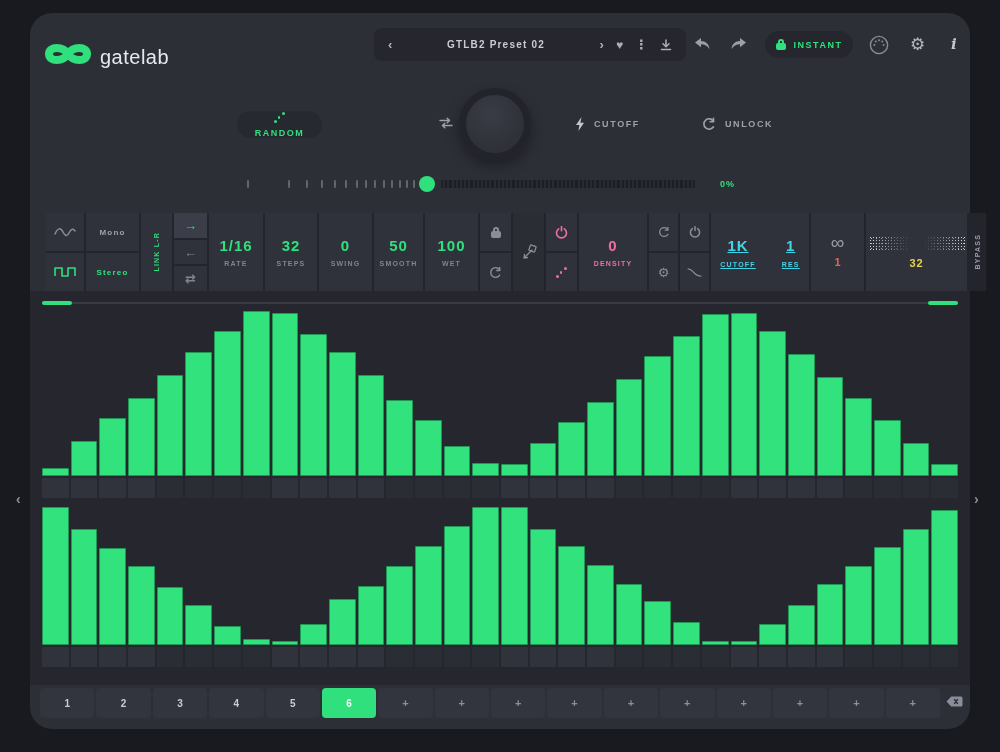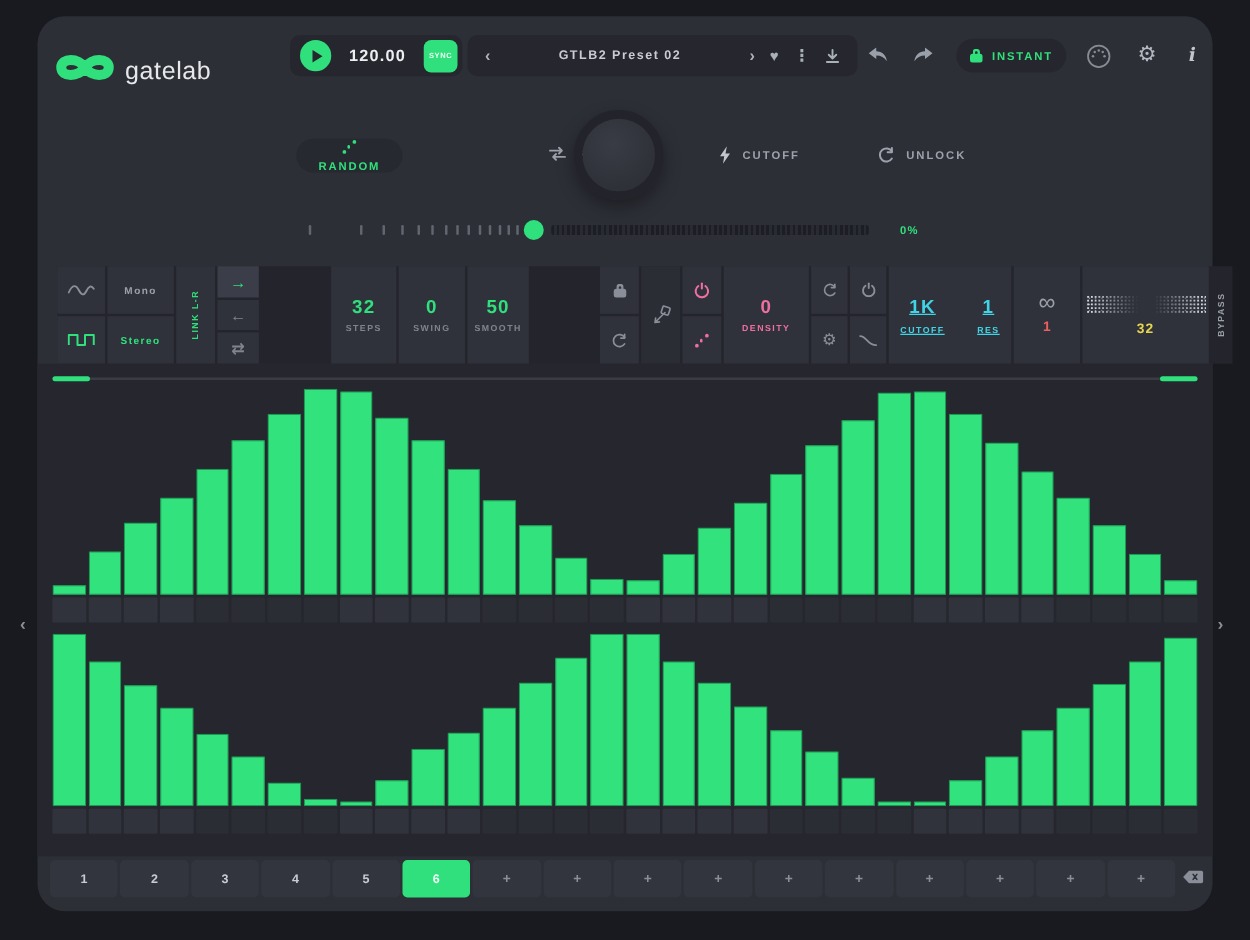--- a/index.html
+++ b/index.html
@@ -132,27 +132,20 @@
 
   <div id="panel">
 
     <div class="abs brand-logo">
       <svg width="52" height="26" viewBox="0 0 52 24">
         <path d="M26 12 C21 4 7 4 7 12 C7 20 21 20 26 12 C31 4 45 4 45 12 C45 20 31 20 26 12" fill="none" stroke="#2fe07c" stroke-width="8" stroke-linecap="round" stroke-linejoin="round"></path>
       </svg>
     </div>
     <div class="abs brand-name">gatelab</div>
 
-    <div class="abs pill" id="transport">
-      <div class="playbtn">
-          <div class="tri"></div>
-        </div>
-      <div class="bpm">120.00</div>
-      <div class="syncbtn">SYNC</div>
-    </div>
 
     <div class="abs pill" id="presetbar">
       <div class="chev">‹</div>
       <div class="preset-name">GTLB2 Preset 02</div>
       <div class="chev">›</div>
       <div class="hicon" style="font-size:12px;">♥</div>
       <div class="kebab">⋮</div>
       <div>
         <svg width="12" height="12" viewBox="0 0 12 12">
             <path d="M6 1 V7 M3 4.8 L6 7.8 L9 4.8 M1.5 10.6 H10.5" stroke="#aab0b8" stroke-width="1.5" fill="none" stroke-linecap="round" stroke-linejoin="round"></path>
@@ -270,31 +263,39 @@
       <div class="cell" style="left:95px;width:31px;">
         <div class="vcell" style="color:#2fe07c;">LINK L-R</div>
       </div>
 
       <div class="cell halves" style="left:128px;width:33px;">
         <div class="arrowrow on">→</div>
         <div class="arrowrow">←</div>
         <div class="arrowrow">⇄</div>
       </div>
 
+      <div class="cell" style="left:163px;width:54px;">
+        <div class="val green">1/16</div>
+        <div class="lbl">RATE</div>
+      </div>
       <div class="cell" style="left:219px;width:52px;">
         <div class="val green">32</div>
         <div class="lbl">STEPS</div>
       </div>
       <div class="cell" style="left:273px;width:53px;">
         <div class="val green">0</div>
         <div class="lbl">SWING</div>
       </div>
       <div class="cell" style="left:328px;width:49px;">
         <div class="val green">50</div>
         <div class="lbl">SMOOTH</div>
+      </div>
+      <div class="cell" style="left:379px;width:53px;">
+        <div class="val green">100</div>
+        <div class="lbl">WET</div>
       </div>
 
       <div class="cell halves" style="left:434px;width:31px;">
         <div class="half">
           <div class="lockshape gray">
               <div class="shackle"></div>
               <div class="bodyy"></div>
             </div>
         </div>
         <div class="half">

